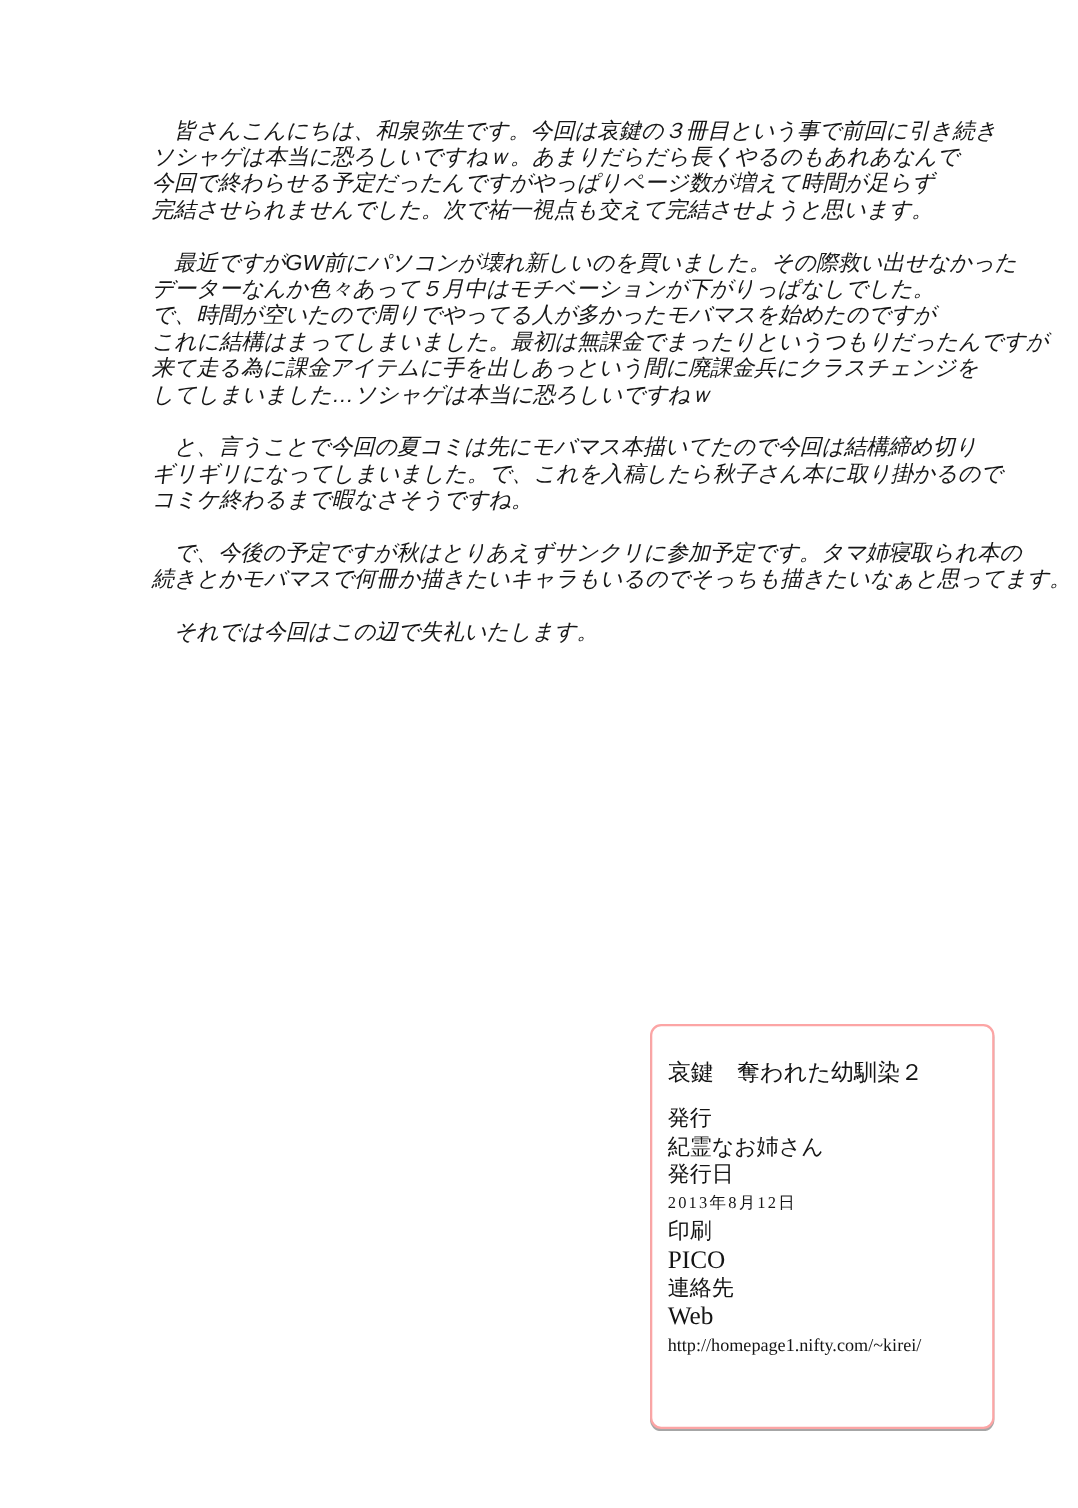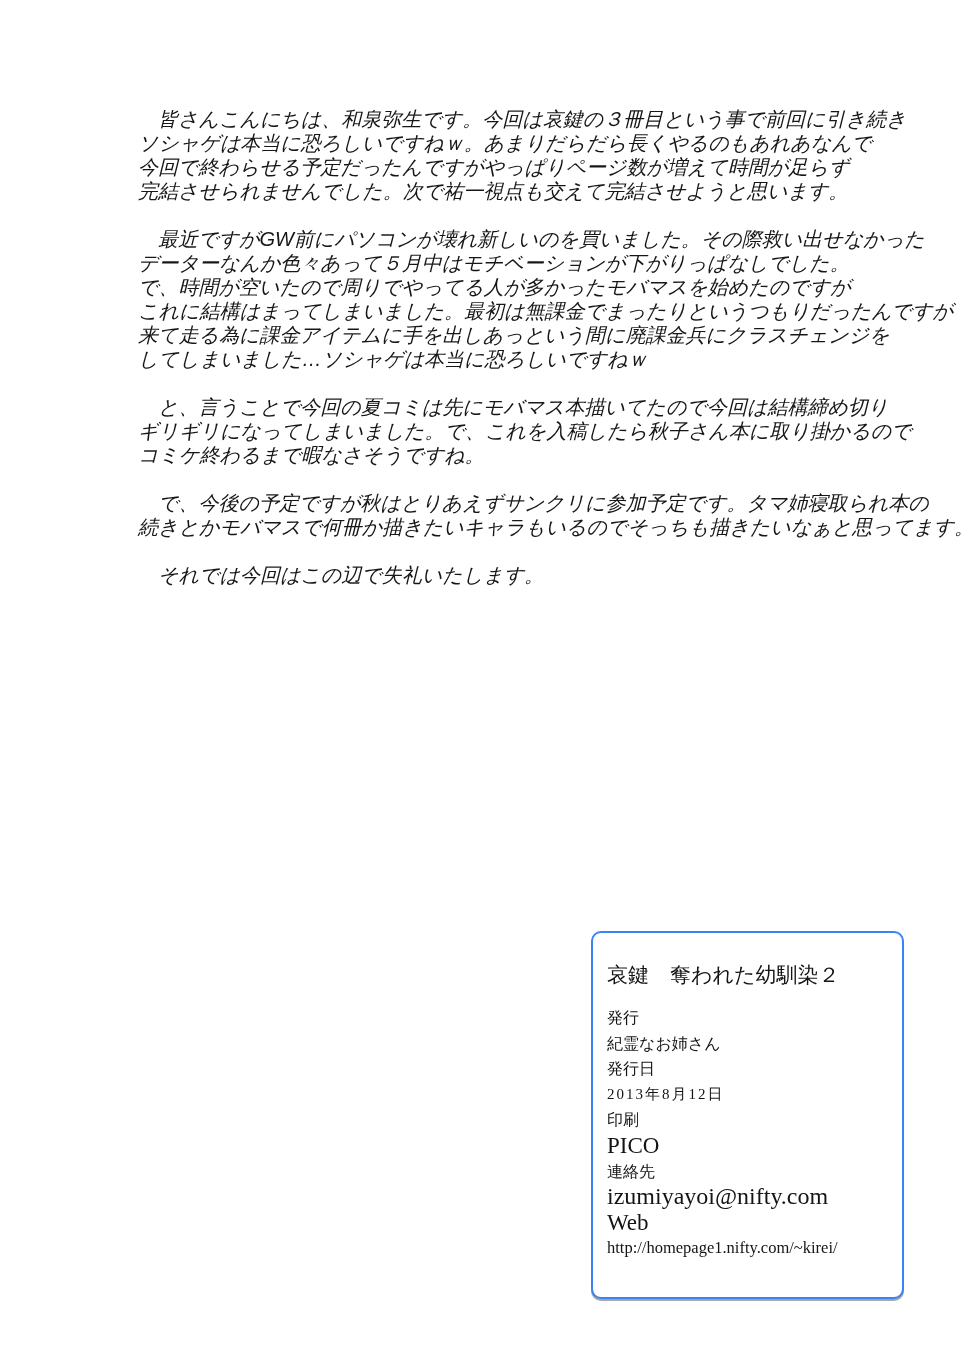--- a/index.html
+++ b/index.html
@@ -28,36 +28,36 @@
   .line { white-space: nowrap; }
 
   
   .colophon {
     position: absolute;
     left: 591px;
     top: 931px;
     width: 313px;
     height: 368px;
     box-sizing: border-box;
-    border: 2px solid #3b82f6;
+    border: 2px solid #fca5a5;
     border-radius: 10px;
     padding: 30px 14px 0 14px;
     font-family: "Liberation Serif", "DejaVu Serif", serif;
     color: #141414;
     box-shadow: 0 2px 0 rgba(0,0,0,0.35);
     background: #ffffff;
   }
   .c-title {
     font-size: 21px;
     line-height: 24px;
     margin-bottom: 18px;
     white-space: nowrap;
   }
   .crow { line-height: 25.6px; white-space: nowrap; }
-  .c-jp    { font-size: 16px; }
+  .c-jp    { font-size: 20px; }
   .c-date  { font-size: 15px; letter-spacing: 2px; }
   .c-latin { font-size: 23px; }
   .c-email { font-size: 24px; }
   .c-url   { font-size: 16.5px; }
 </style>
 </head>
 <body>
 
 <div class="afterword">
   <div class="para">
@@ -90,16 +90,15 @@
 
 <div class="colophon">
   <div class="c-title">哀鍵　奪われた幼馴染２</div>
   <div class="crow c-jp">発行</div>
   <div class="crow c-jp">紀霊なお姉さん</div>
   <div class="crow c-jp">発行日</div>
   <div class="crow c-date">2013年8月12日</div>
   <div class="crow c-jp">印刷</div>
   <div class="crow c-latin">PICO</div>
   <div class="crow c-jp">連絡先</div>
-  <div class="crow c-email">izumiyayoi@nifty.com</div>
   <div class="crow c-latin">Web</div>
   <div class="crow c-url">http://homepage1.nifty.com/~kirei/</div>
 </div>
 
 </body></html>

